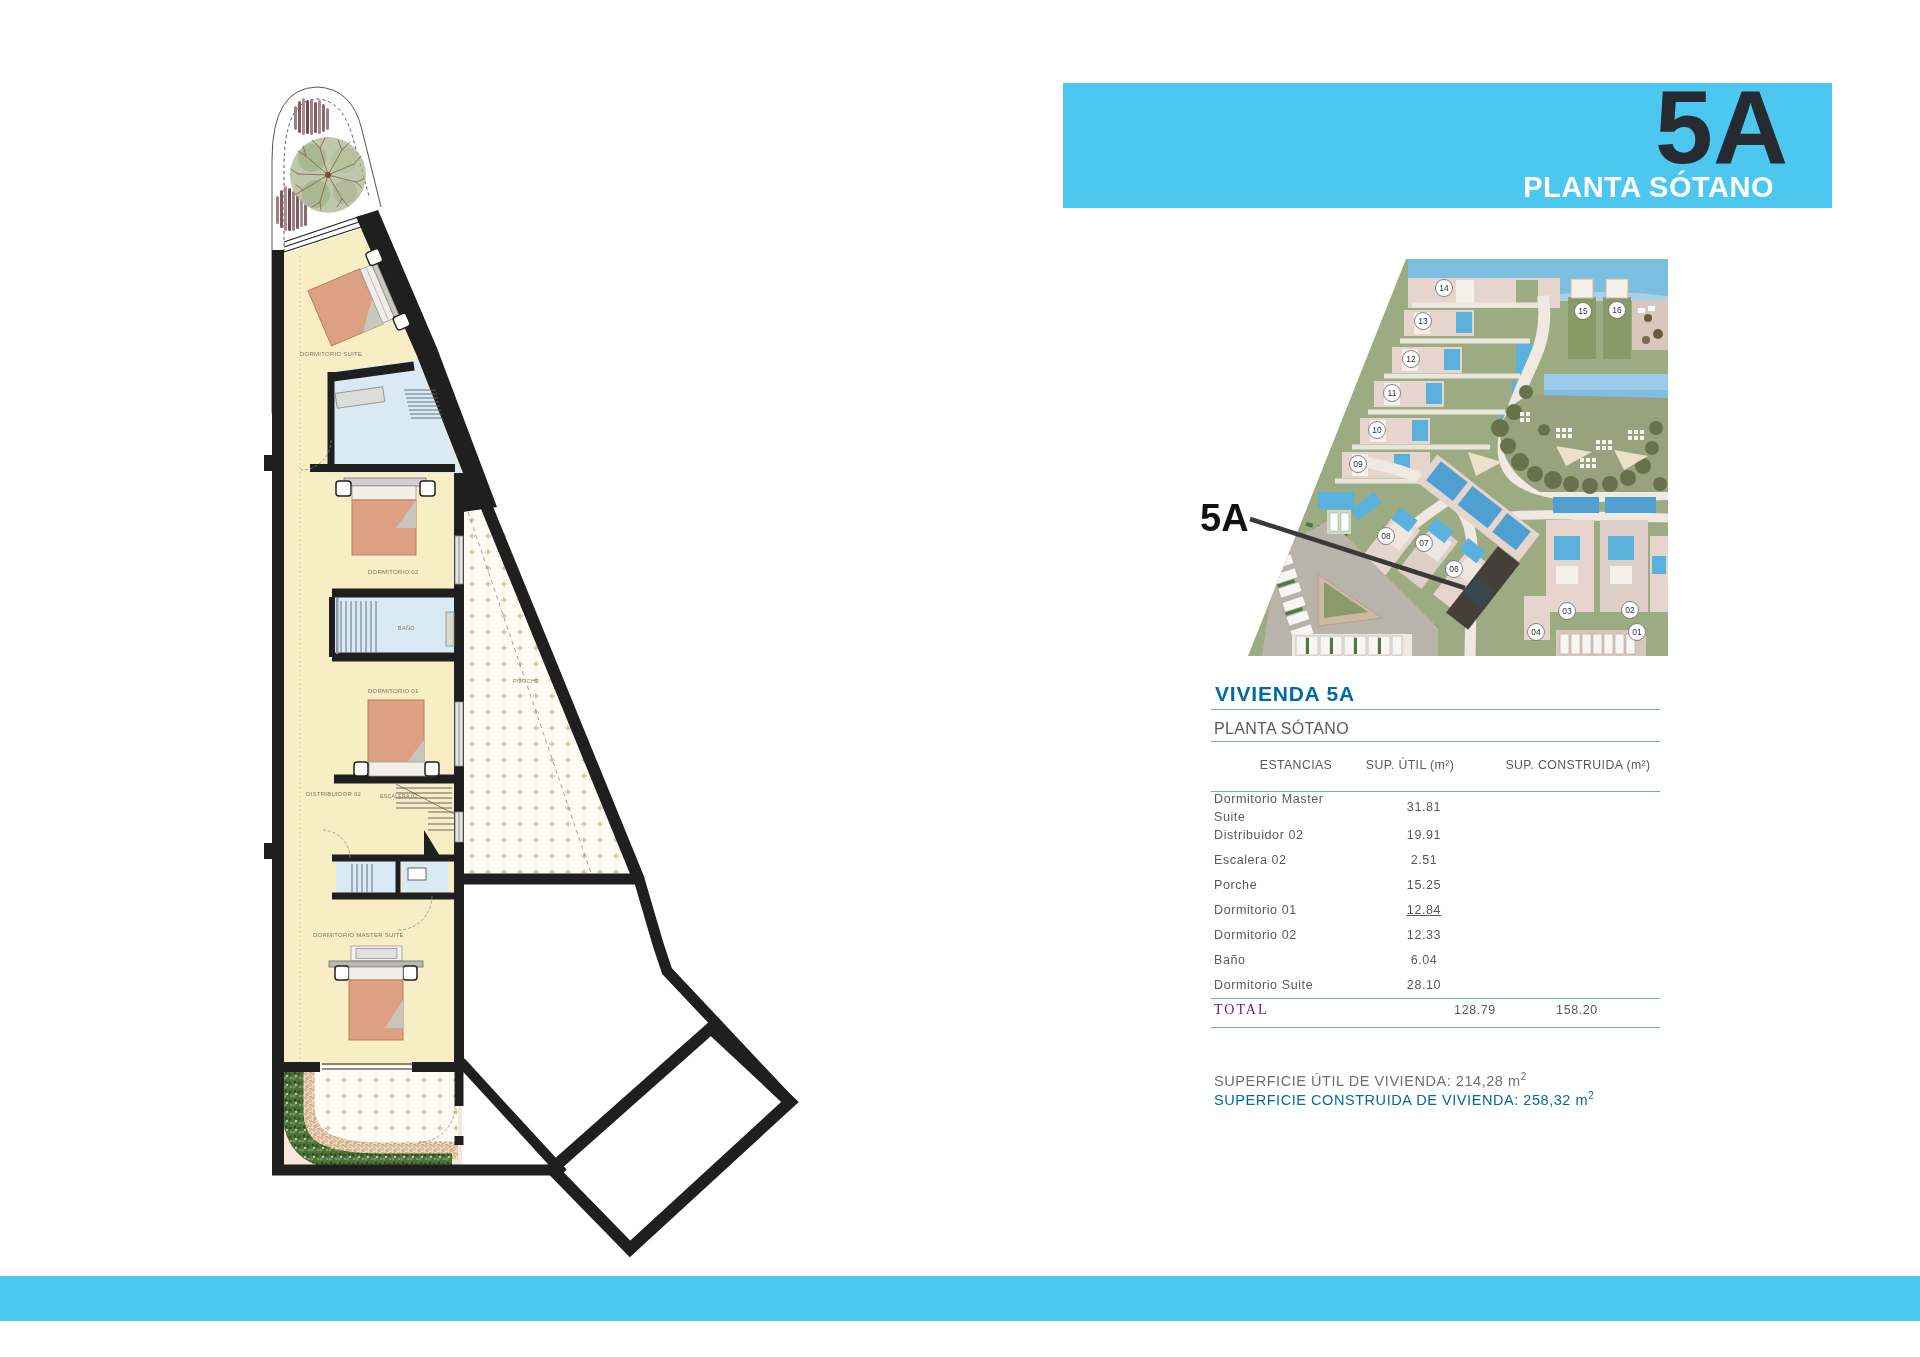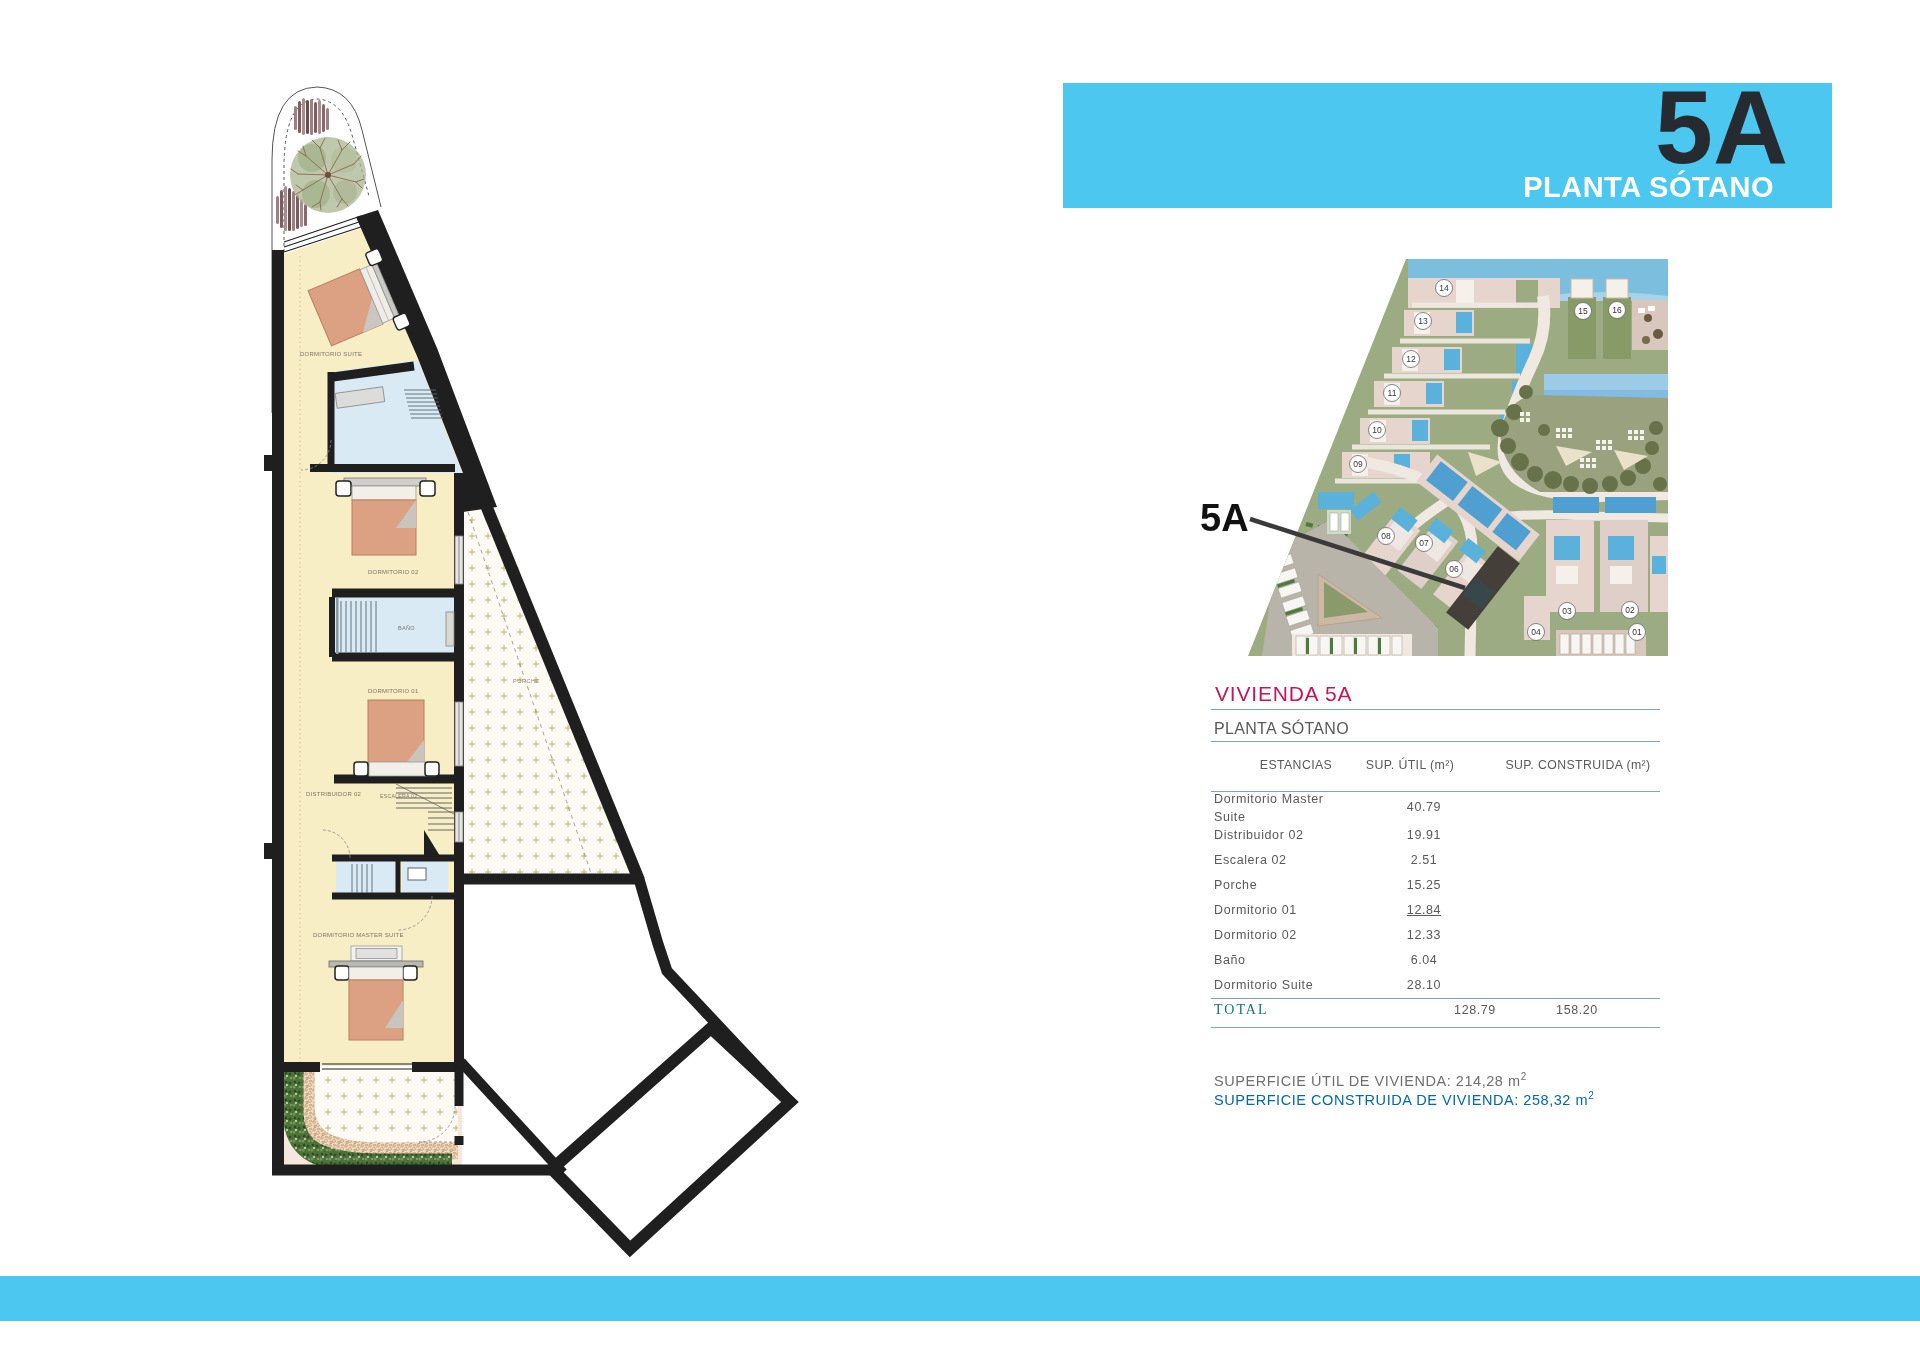--- a/index.html
+++ b/index.html
@@ -5,27 +5,27 @@
   html,body{margin:0;padding:0;}
   body{width:1920px;height:1357px;position:relative;background:#ffffff;overflow:hidden;
        font-family:"Liberation Sans",sans-serif;}
   .abs{position:absolute;}
   .banner{left:1063px;top:83px;width:769px;height:125px;background:#4cc7f0;}
   .banner .num{position:absolute;right:44px;top:-8px;font-size:104px;font-weight:bold;color:#252b31;line-height:1;}
   .banner .sub{position:absolute;right:58px;top:90px;font-size:29px;font-weight:bold;color:#ffffff;letter-spacing:0.5px;line-height:1;}
   .footer{left:0;top:1276px;width:1920px;height:45px;background:#4cc7f0;}
   
   div{line-height:1;}
-  .tblttl{left:1215px;top:683px;font-size:21px;font-weight:normal;color:#be185d;letter-spacing:0.8px;}
+  .tblttl{left:1215px;top:683px;font-size:21px;font-weight:bold;color:#0369a1;letter-spacing:0.8px;}
   .rule{left:1211px;width:449px;height:0;border-top:1.5px solid #7fa3bd;}
   .psot{left:1214px;top:721px;font-size:16px;color:#58595b;letter-spacing:0.3px;}
   .hdr{font-size:12.3px;color:#58595b;letter-spacing:0.4px;}
   .cell{font-size:12.5px;color:#58595b;letter-spacing:0.6px;}
   .cc{transform:translateX(-50%);white-space:nowrap;padding-left:28px;}
-  .total{font-family:"Liberation Serif",serif;font-size:14px;color:#0f766e;letter-spacing:2px;}
+  .total{font-family:"Liberation Serif",serif;font-size:14px;color:#4c1d95;letter-spacing:2px;}
   .sup1{left:1214px;top:1072px;font-size:14.5px;color:#6f6f6f;letter-spacing:0.55px;}
   .sup2{left:1214px;top:1091px;font-size:14.5px;color:#0369a1;letter-spacing:0.55px;}
   sup{font-size:10px;}
 </style>
 </head>
 <body>
 
   <div class="abs banner">
     <div class="num">5A</div>
     <div class="sub">PLANTA SÓTANO</div>
@@ -35,21 +35,21 @@
   <div class="abs tblttl">VIVIENDA 5A</div>
   <div class="abs rule" style="top:709px"></div>
   <div class="abs psot">PLANTA SÓTANO</div>
   <div class="abs rule" style="top:741px"></div>
   <div class="abs hdr cc" style="left:1282px;top:759px;">ESTANCIAS</div>
   <div class="abs hdr cc" style="left:1396px;top:759px;">SUP. ÚTIL (m²)</div>
   <div class="abs hdr cc" style="left:1564px;top:759px;">SUP. CONSTRUIDA (m²)</div>
   <div class="abs rule" style="top:791px"></div>
 
   <div class="abs cell" style="left:1214px;top:791px;width:130px;line-height:17.5px;">Dormitorio Master Suite</div>
-  <div class="abs cell cc" style="left:1410px;top:801px;">40.79</div>
+  <div class="abs cell cc" style="left:1410px;top:801px;">31.81</div>
   <div class="abs cell" style="left:1214px;top:829px;">Distribuidor 02</div>
   <div class="abs cell cc" style="left:1410px;top:829px;">19.91</div>
   <div class="abs cell" style="left:1214px;top:854px;">Escalera 02</div>
   <div class="abs cell cc" style="left:1410px;top:854px;">2.51</div>
   <div class="abs cell" style="left:1214px;top:879px;">Porche</div>
   <div class="abs cell cc" style="left:1410px;top:879px;">15.25</div>
   <div class="abs cell" style="left:1214px;top:904px;">Dormitorio 01</div>
   <div class="abs cell cc" style="left:1410px;top:904px;text-decoration:underline;">12.84</div>
   <div class="abs cell" style="left:1214px;top:929px;">Dormitorio 02</div>
   <div class="abs cell cc" style="left:1410px;top:929px;">12.33</div>

